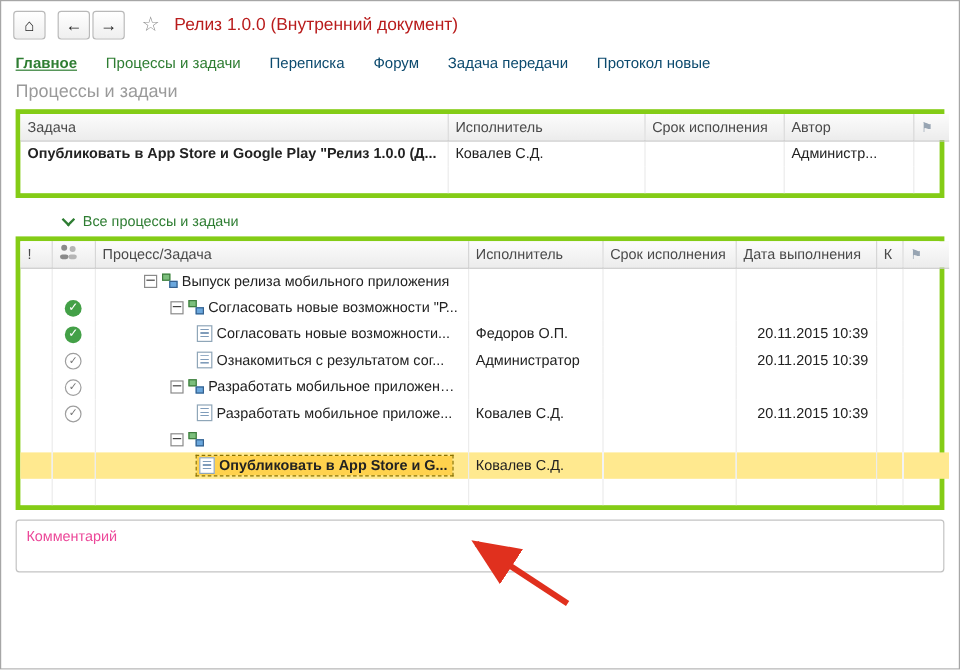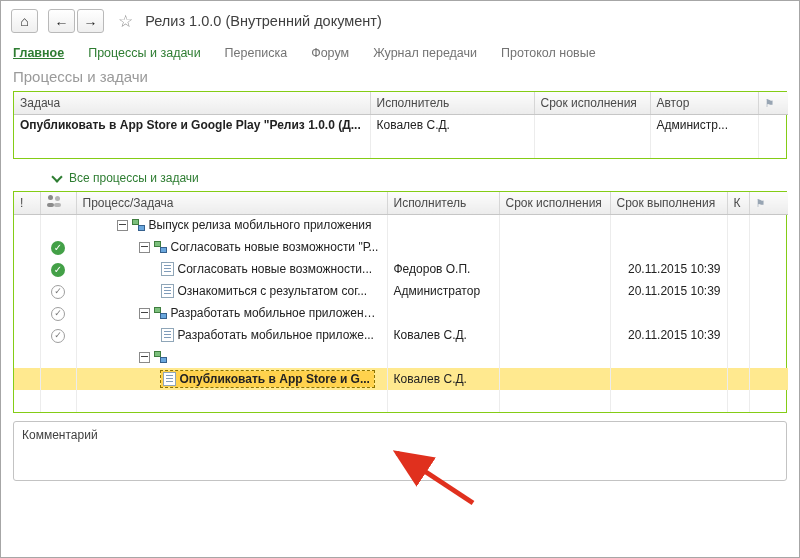--- a/index.html
+++ b/index.html
@@ -8,33 +8,33 @@
     background:#fff;border:1px solid #a6a6a6;overflow:hidden;
     font-family:"Liberation Sans","DejaVu Sans",sans-serif;color:#222;
   }
   
   .toolbar{display:flex;align-items:center;gap:6px;height:40px;padding:0 10px;box-sizing:border-box;}
   .tb-btn{width:27px;height:24px;border:1px solid #b9b9b9;border-radius:3px;
     background:linear-gradient(#ffffff,#efefef);display:flex;align-items:center;justify-content:center;
     font-size:14px;color:#222;padding:0;cursor:pointer;}
   .navpair{display:flex;gap:2px;margin-left:4px;}
   .star{font-size:17px;color:#8f8f8f;margin:0 6px 0 8px;cursor:pointer;}
-  .doc-title{font-size:14.5px;color:#404040;}
+  .doc-title{font-size:14.5px;color:#b91c1c;}
   
   .tabs{display:flex;gap:24px;align-items:center;height:24px;padding:0 12px;font-size:12.5px;}
-  .tab{color:#737373;text-decoration:none;cursor:pointer;white-space:nowrap;}
+  .tab{color:#0c4a6e;text-decoration:none;cursor:pointer;white-space:nowrap;}
   .tab.green{color:#2e7d32;}
   .tab.active{color:#2e7d32;font-weight:bold;text-decoration:underline;}
   
   .page-title{height:24px;line-height:24px;padding:0 12px;font-size:15px;color:#9a9a9a;}
   .section-hdr{display:flex;align-items:center;height:22px;padding:0 12px;font-size:12px;color:#2e7d32;cursor:pointer;}
   .chev{display:inline-block;width:6px;height:6px;border-right:2px solid #2e7d32;border-bottom:2px solid #2e7d32;
     transform:rotate(45deg);margin:-3px 8px 0 0;}
   
-  .grid-wrap{margin:0 12px;border:1px solid #84cc16;background:#fff;}
+  .grid-wrap{margin:0 12px;border:4px solid #84cc16;background:#fff;}
   table.grid{border-collapse:collapse;width:100%;table-layout:fixed;font-size:12px;}
   table.grid th{background:linear-gradient(#fcfcfc,#ececec);border-right:1px solid #d6d6d6;border-bottom:1px solid #c6c6c6;
     font-weight:normal;color:#4a4a4a;text-align:left;padding:3px 6px;height:22px;box-sizing:border-box;
     white-space:nowrap;overflow:hidden;}
   table.grid th:last-child,table.grid td:last-child{border-right:none;}
   table.grid td{border-right:1px solid #ececec;padding:2px 6px;height:22px;box-sizing:border-box;
     white-space:nowrap;overflow:hidden;vertical-align:middle;}
   td.filler1{height:64px;}
   td.filler2{height:14px;}
   .bold{font-weight:bold;}
@@ -63,22 +63,22 @@
   .ic-people{width:14px;height:12px;position:relative;display:inline-block;}
   .ic-people::before{content:"";position:absolute;left:1px;top:0;width:5px;height:5px;border-radius:50%;background:#8a8a8a;
     box-shadow:7px 1px 0 0 #b5b5b5;}
   .ic-people::after{content:"";position:absolute;left:0;bottom:0;width:7px;height:4px;border-radius:2px;background:#8a8a8a;
     box-shadow:7px 0 0 0 #b5b5b5;}
   
   tr.hl td{background:#ffe98f;}
   .focus-wrap{display:inline-flex;align-items:flex-start;gap:4px;background:#ffd24d;outline:1px dashed #8a7300;
     padding:1px 4px 1px 2px;font-weight:bold;max-width:100%;box-sizing:border-box;}
   
-  .comment{margin:8px 12px;border:1px solid #c3c3c3;border-radius:3px;height:60px;padding:6px 8px;
-    color:#404040;font-size:12px;box-sizing:border-box;cursor:text;}
+  .comment{margin:8px 12px;border:1px solid #c3c3c3;border-radius:3px;height:44px;padding:6px 8px;
+    color:#ec4899;font-size:12px;box-sizing:border-box;cursor:text;}
   
   .arrow-overlay{position:absolute;inset:0;pointer-events:none;}
   .mt8{margin-top:8px;margin-left:40px;}
   .mt2{margin-top:2px;}
 </style>
 </head>
 <body>
 
 <div class="window">
 
@@ -96,21 +96,21 @@
     </div>
     <span class="star">☆</span>
     <span class="doc-title">Релиз 1.0.0 (Внутренний документ)</span>
   </div>
 
   <div class="tabs">
     <a class="tab active">Главное</a>
     <a class="tab green">Процессы и задачи</a>
     <a class="tab">Переписка</a>
     <a class="tab">Форум</a>
-    <a class="tab">Журнал передачи</a>
+    <a class="tab">Задача передачи</a>
     <a class="tab">Протокол новые</a>
   </div>
 
   <div class="page-title">Процессы и задачи</div>
 
 
   <div class="grid-wrap mt2">
     <table class="grid">
       <colgroup>
           <col style="width:356px">
@@ -162,21 +162,21 @@
           <col style="width:22px">
           <col style="width:39px">
         </colgroup>
       <tbody>
           <tr>
         <th class="center">!</th>
         <th class="center"><span class="ic-people"></span></th>
         <th>Процесс/Задача</th>
         <th>Исполнитель</th>
         <th>Срок исполнения</th>
-        <th>Срок выполнения</th>
+        <th>Дата выполнения</th>
         <th class="center">К</th>
         <th class="center"><span class="flag-glyph">⚑</span></th>
       </tr>
 
       <tr>
         <td></td>
             <td class="center"></td>
         <td>
               <span class="tree lvl0">
           <span class="expand"></span>

